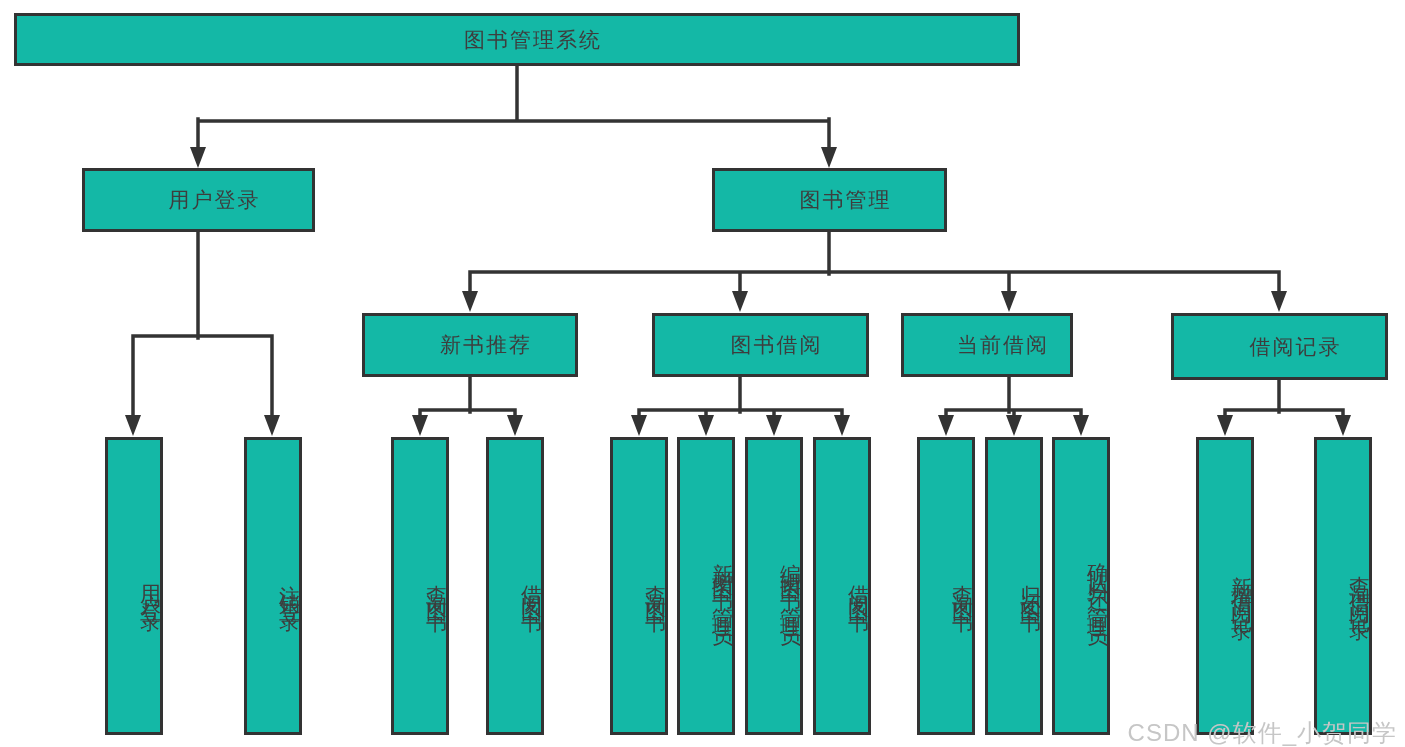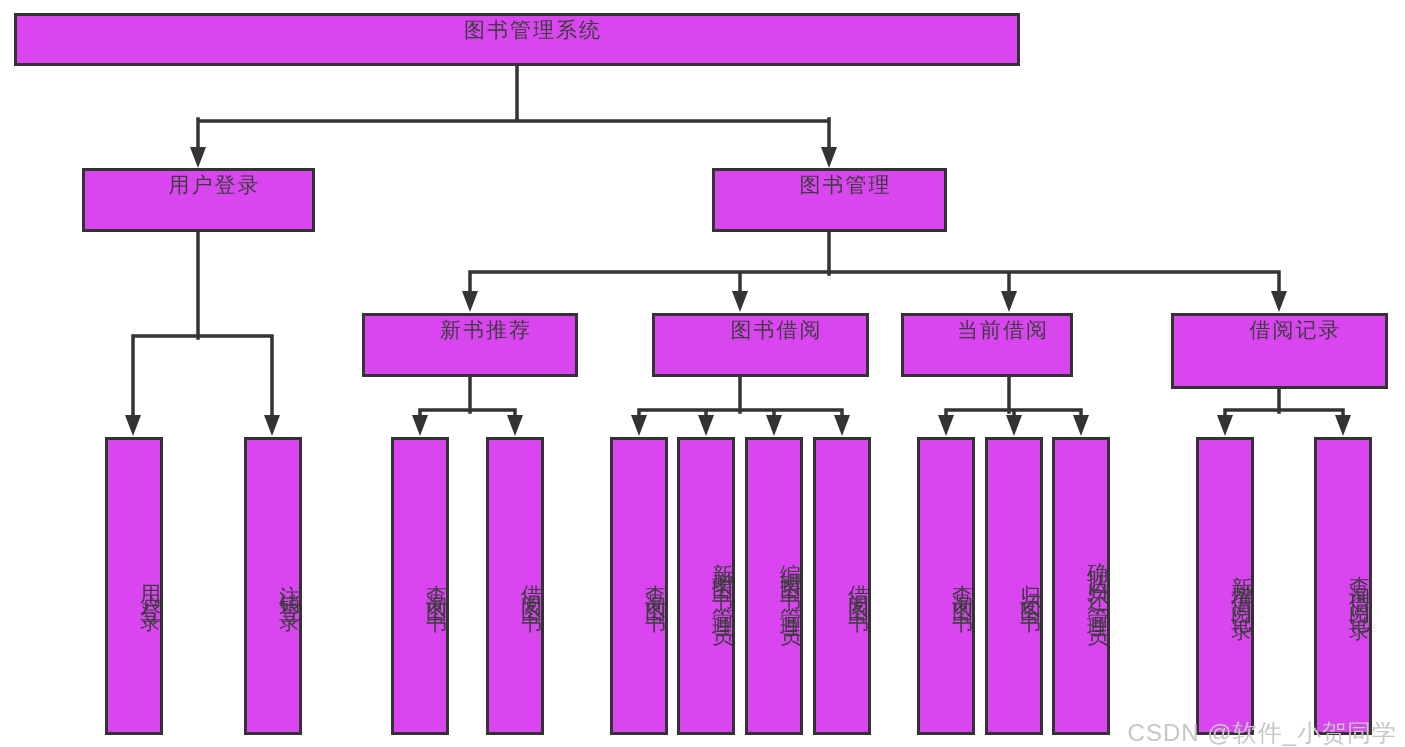--- a/index.html
+++ b/index.html
@@ -14,22 +14,22 @@
     width:1405px;height:747px;
     background:var(--bg);
     font-family:"Liberation Serif","DejaVu Serif",serif;
     overflow:hidden;
   }
   #connectors{position:absolute;left:0;top:0;width:1405px;height:747px;}
   .node{
     position:absolute;
     box-sizing:border-box;
     border:3px solid var(--line);
-    background:#d946ef;
-    display:flex;justify-content:center;
+    background:#14b8a6;
+    display:flex;align-items:center;justify-content:center;
     color:var(--text);
     font-size:21px;
     letter-spacing:2px;
     text-align:center;
     padding-left:32px;
   }
   .node span{display:block;}
   .node.vert span{
     writing-mode:vertical-rl;
     text-orientation:mixed;
@@ -84,21 +84,21 @@
 
   <div class="node" style="left:362px;top:313px;width:216px;height:64px">
     <span>新书推荐</span>
   </div>
   <div class="node" style="left:652px;top:313px;width:217px;height:64px">
     <span>图书借阅</span>
   </div>
   <div class="node" style="left:901px;top:313px;width:172px;height:64px">
     <span>当前借阅</span>
   </div>
-  <div class="node" style="left:1171px;top:313px;width:217px;height:76px">
+  <div class="node" style="left:1171px;top:313px;width:217px;height:67px">
     <span>借阅记录</span>
   </div>
 
   <div class="node vert" style="left:105px;top:437px;width:58px;height:298px">
     <span>用户登录</span>
   </div>
   <div class="node vert" style="left:244px;top:437px;width:58px;height:298px">
     <span>注销登录</span>
   </div>
 

